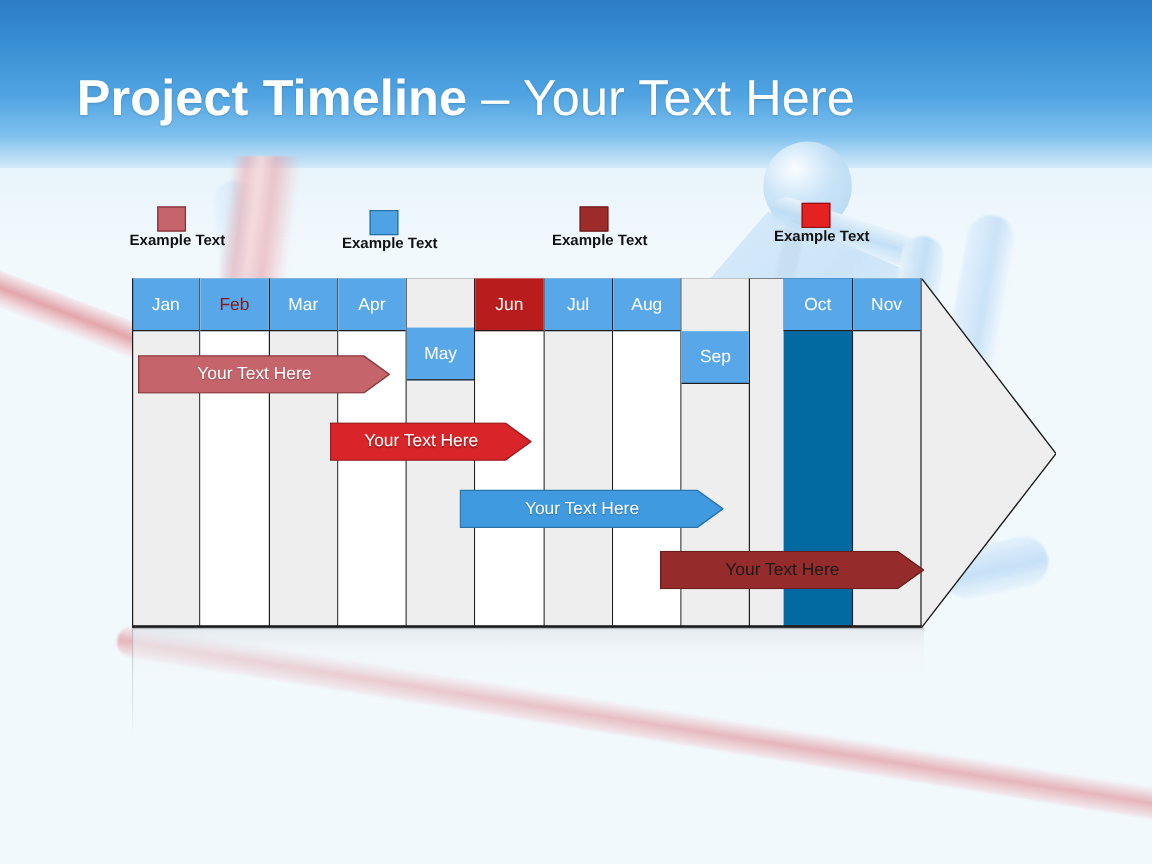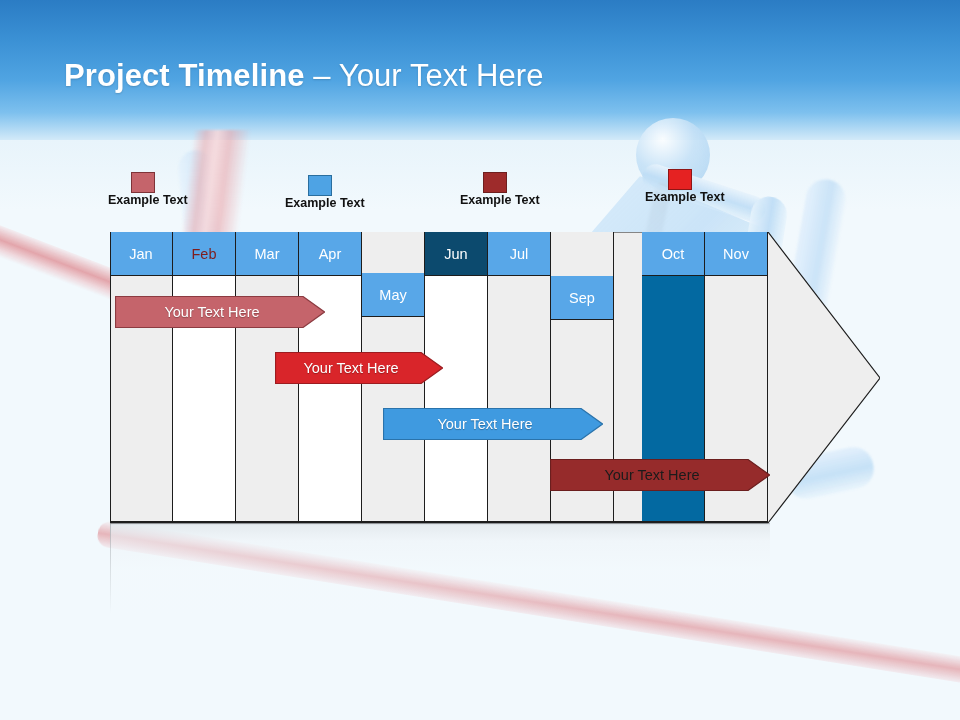--- a/index.html
+++ b/index.html
@@ -151,21 +151,21 @@
         rgba(186,190,194,.35) 100%);
     transform: rotate(12deg);
     border-radius: 8px;
     filter: blur(1.4px);
   }
 
   
   #title {
     position: absolute;
     left: 64px; top: 58px;
-    font-size: 31px;
+    font-size: 42px;
     color: #ffffff;
     letter-spacing: .1px;
     white-space: nowrap;
     text-shadow: 0 1px 2px rgba(0,0,0,.16);
   }
   #title .t-bold { font-weight: bold; }
   #title .t-light { font-weight: normal; }
 
   
   #legend {
@@ -351,24 +351,27 @@
         <div class="col alt" style="border-right-color: rgb(29, 29, 29); background: rgb(238, 238, 238);">
           <div class="col-head" style="background: rgb(88, 167, 232); color: rgb(255, 255, 255);">Mar</div>
         </div>
         <div class="col" style="border-right-color: rgb(29, 29, 29); background: rgb(255, 255, 255);">
           <div class="col-head" style="background: rgb(88, 167, 232); color: rgb(255, 255, 255);">Apr</div>
         </div>
         <div class="col alt" style="border-right-color: rgb(29, 29, 29); background: rgb(238, 238, 238);">
           <div class="col-head" style="background: rgb(88, 167, 232); color: rgb(255, 255, 255); margin-top: 41px;">May</div>
         </div>
         <div class="col" style="border-right-color: rgb(29, 29, 29); background: rgb(255, 255, 255);">
-          <div class="col-head" style="background: #0c4a6e; color: rgb(255, 255, 255);">Jun</div>
+          <div class="col-head" style="background: #b91c1c; color: rgb(255, 255, 255);">Jun</div>
         </div>
         <div class="col alt" style="border-right-color: rgb(29, 29, 29); background: rgb(238, 238, 238);">
           <div class="col-head" style="background: rgb(88, 167, 232); color: rgb(255, 255, 255);">Jul</div>
+        </div>
+        <div class="col" style="border-right-color: rgb(29, 29, 29); background: rgb(255, 255, 255);">
+          <div class="col-head" style="background: rgb(88, 167, 232); color: rgb(255, 255, 255);">Aug</div>
         </div>
         <div class="col alt" style="border-right-color: rgb(29, 29, 29); background: rgb(238, 238, 238);">
           <div class="col-head" style="background: rgb(88, 167, 232); color: rgb(255, 255, 255); margin-top: 44px;">Sep</div>
         </div>
         <div class="col" style="border-right-color: rgb(29, 29, 29); background: #0369a1; margin-left: 28px;">
           <div class="col-head" style="background: rgb(88, 167, 232); color: rgb(255, 255, 255);">Oct</div>
         </div>
         <div class="col alt" style="border-right-color: rgb(29, 29, 29); background: rgb(238, 238, 238);">
           <div class="col-head" style="background: rgb(88, 167, 232); color: rgb(255, 255, 255);">Nov</div>
         </div>

